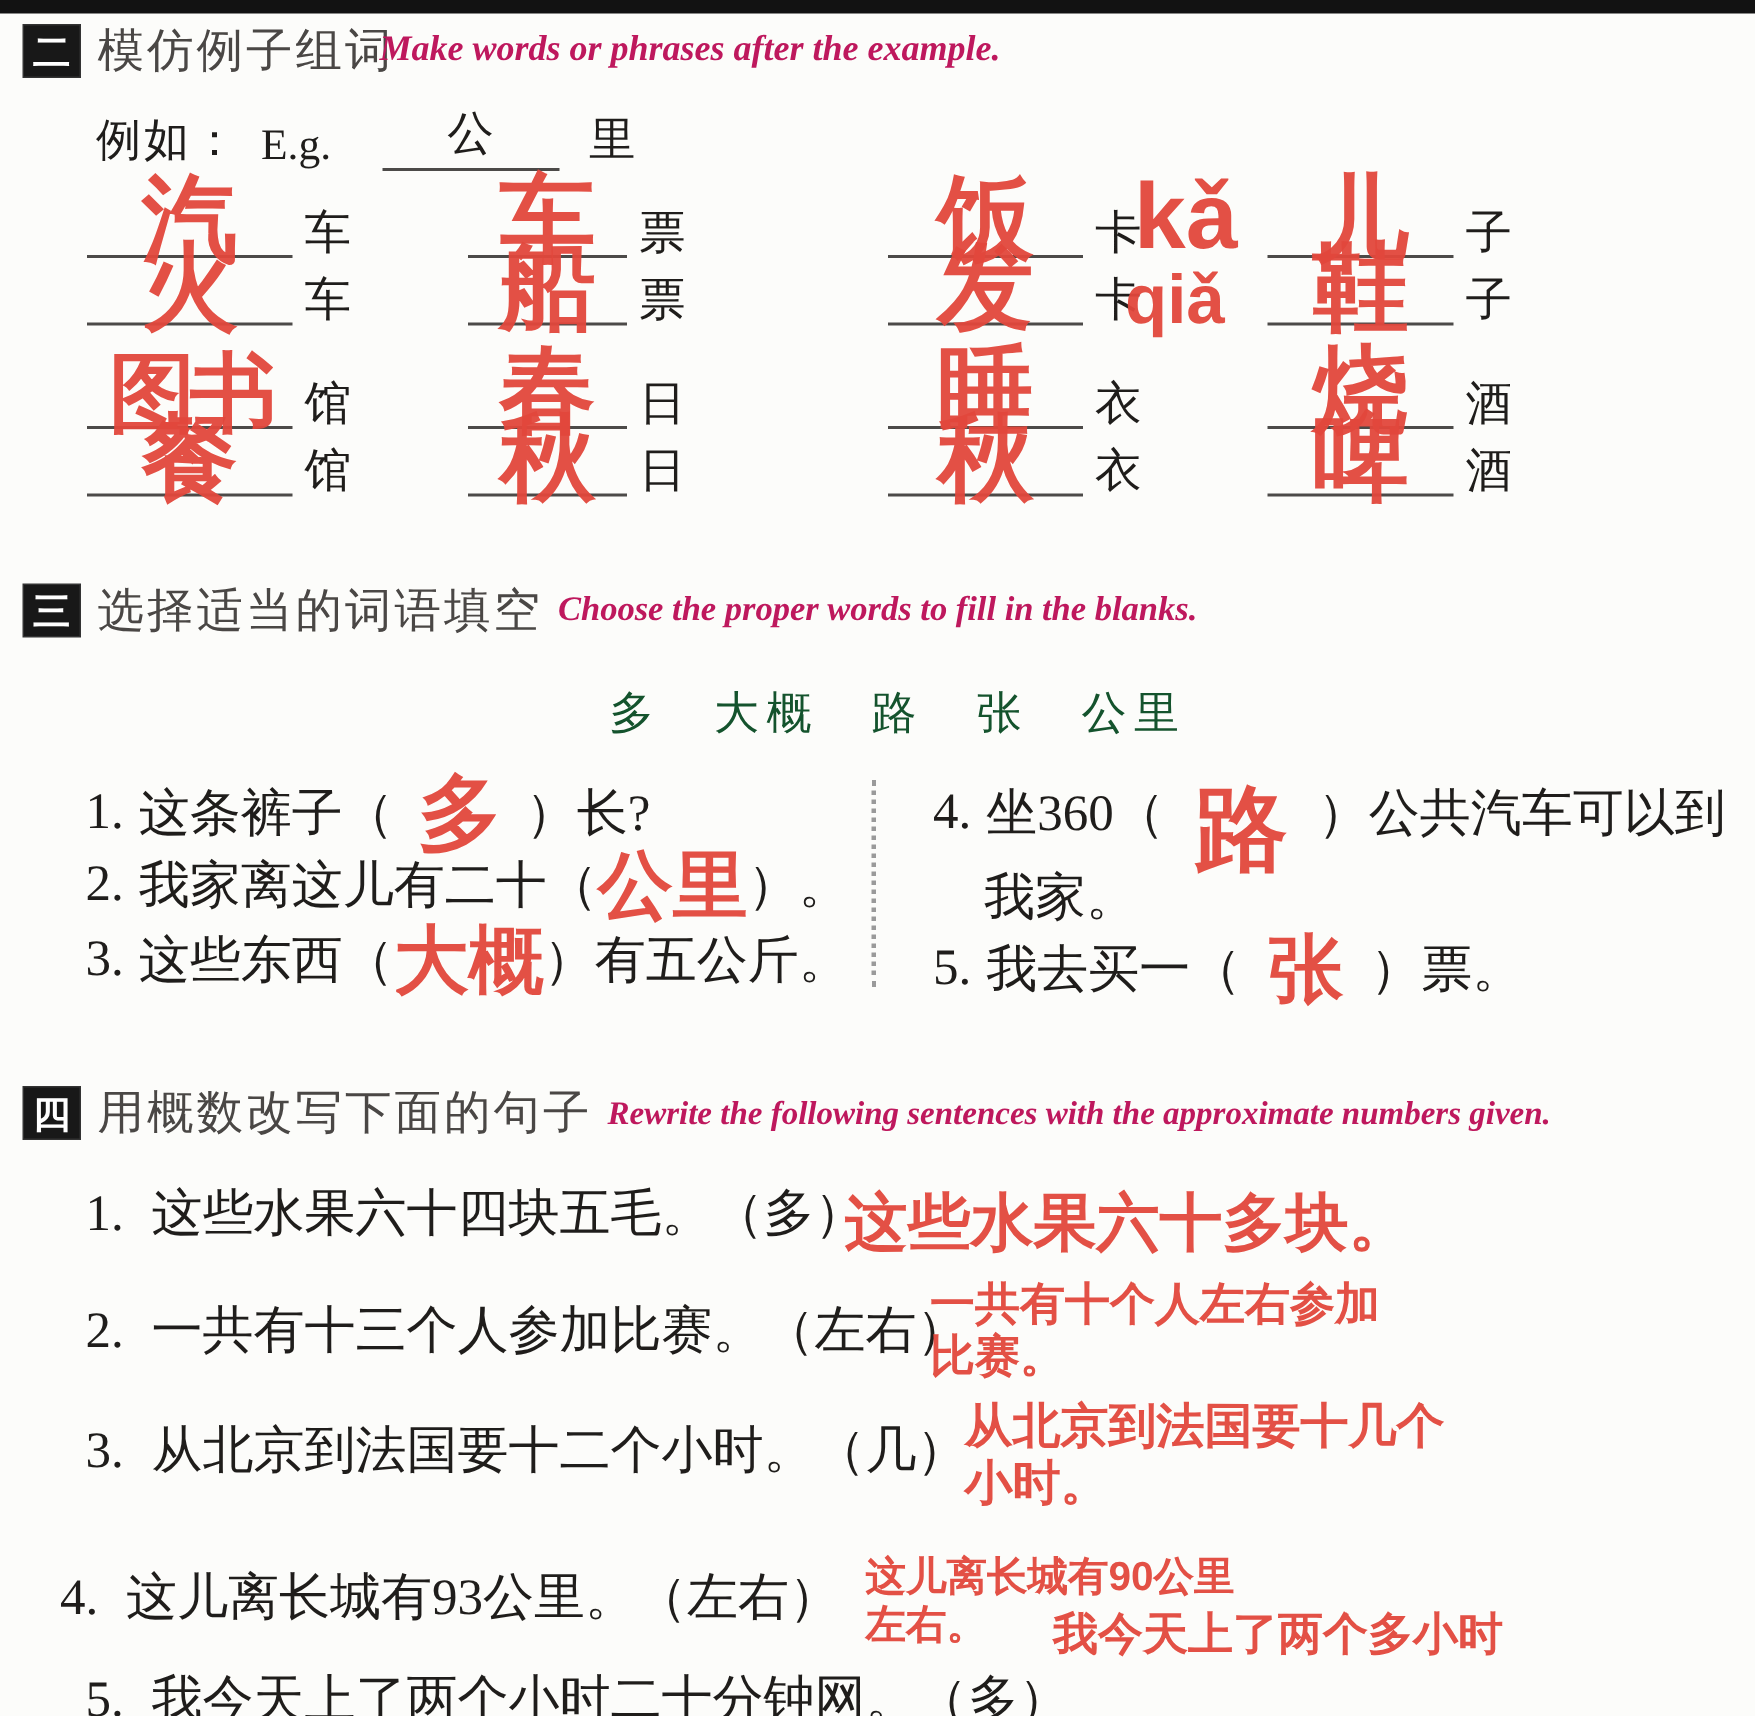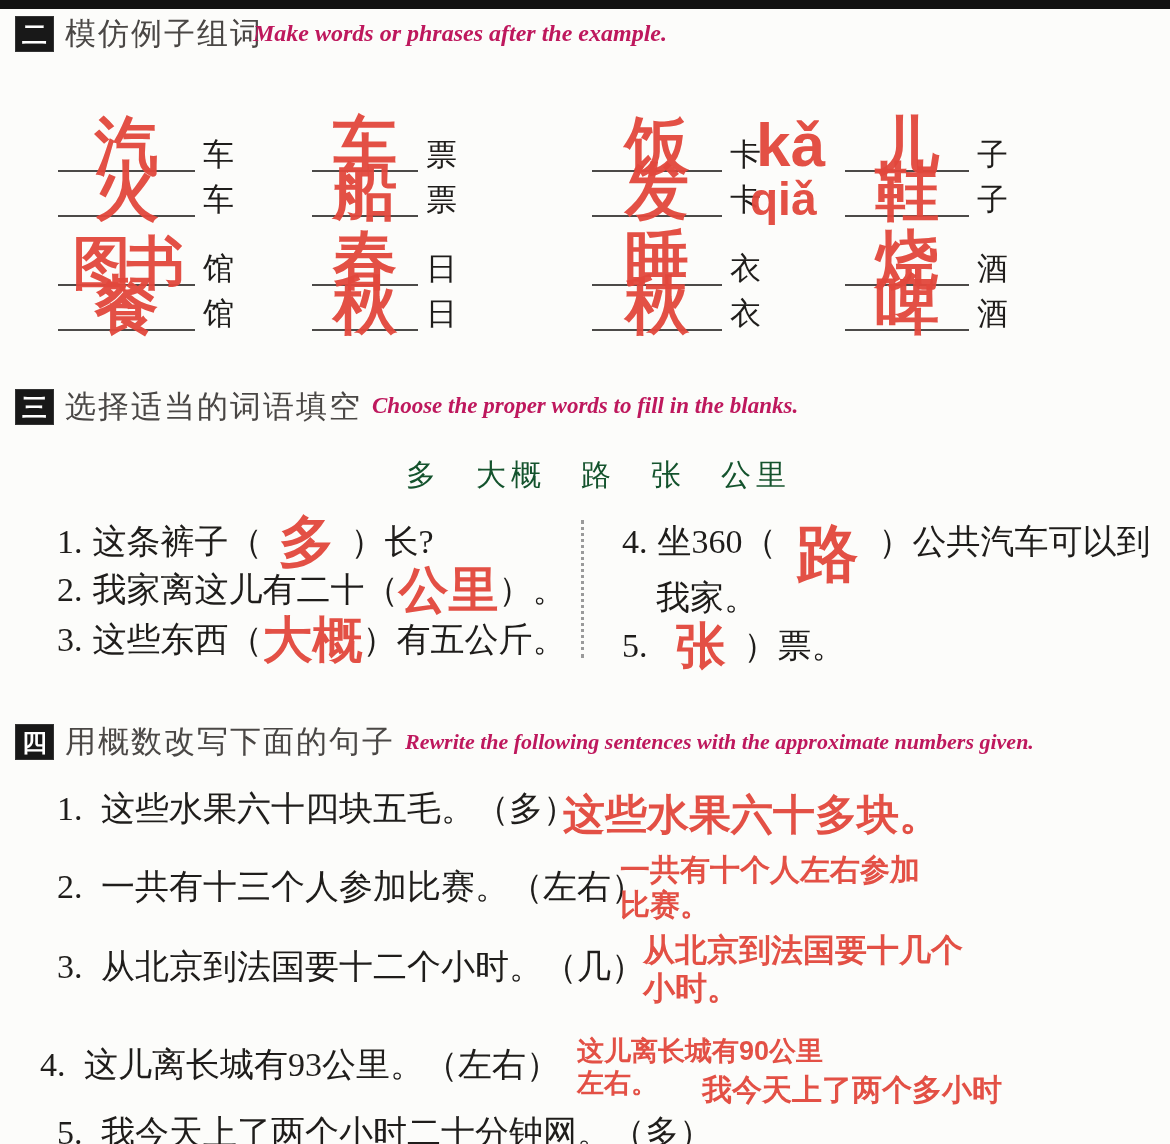--- a/index.html
+++ b/index.html
@@ -90,20 +90,26 @@
 
 <div class="page">
   <div class="topbar"></div>
 
   <div class="sec-header" style="top:13px;left:16px;">
     <div class="sec-icon">二</div>
     <div class="sec-title">模仿例子组词</div>
   </div>
   <div class="sec-en" style="top:20px;left:253px;font-size:24px;">Make words or phrases after the example.</div>
 
+  <div class="eg-line" style="top:68px;left:64px;">
+    <span class="eg-label">例如：</span>
+    <span class="eg-en">E.g.</span>
+    <span class="eg-blank"><span>公</span></span>
+    <span class="eg-suffix">里</span>
+  </div>
 
   <div class="wrow" style="left:58px;top:132px;">
     <span class="blank" style="width:137px;">
         <span class="red-g">汽</span>
       </span>
     <span class="suffix">车</span>
   </div>
   <div class="wrow" style="left:58px;top:177px;">
     <span class="blank" style="width:137px;">
         <span class="red-g">火</span>
@@ -234,20 +240,21 @@
     <span class="num">4.</span>
     <span>坐360（</span>
     <span class="ans" style="font-size:62px;padding:0 20px;transform:translateY(12px);">路</span>
     <span>）公共汽车可以到</span>
   </div>
   <div class="ex-row" style="top:574px;left:656px;">
     <span>我家。</span>
   </div>
   <div class="ex-row" style="top:622px;left:622px;">
     <span class="num">5.</span>
+    <span>我去买一（</span>
     <span class="ans" style="font-size:50px;padding:0 18px;">张</span>
     <span>）票。</span>
   </div>
 
   <div class="sec-header" style="top:721px;left:16px;">
     <div class="sec-icon">四</div>
     <div class="sec-title">用概数改写下面的句子</div>
   </div>
   <div class="sec-en" style="top:729px;left:405px;font-size:22px;">Rewrite the following sentences with the approximate numbers given.</div>
 

